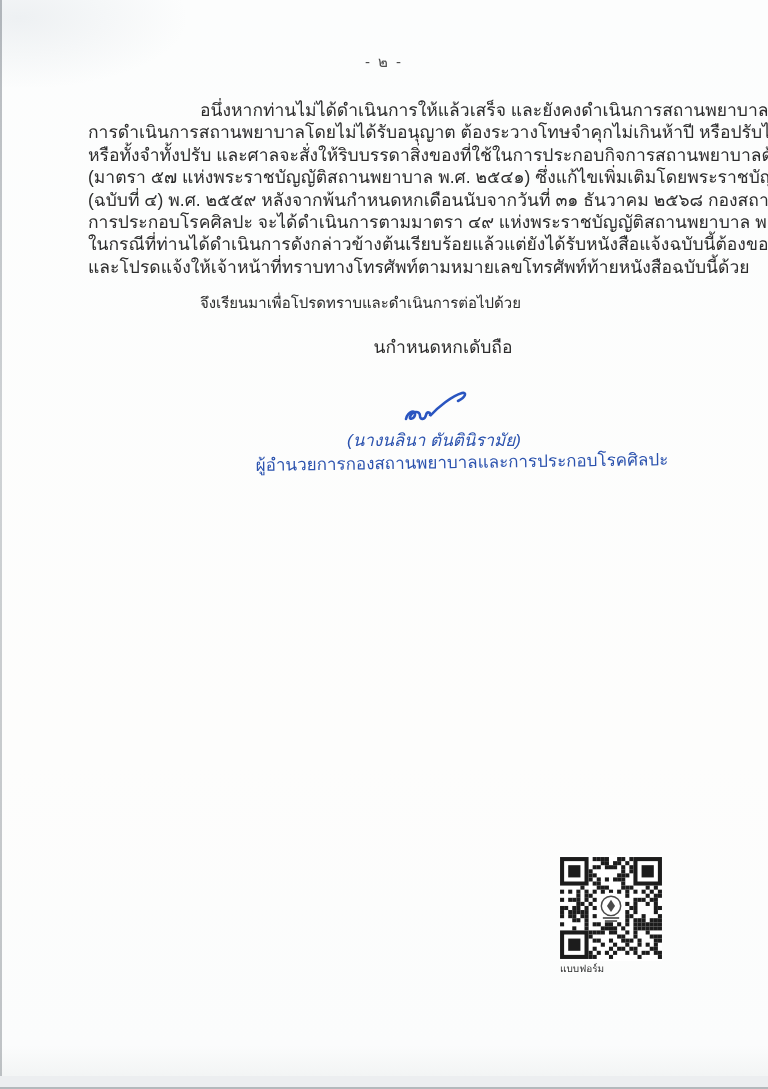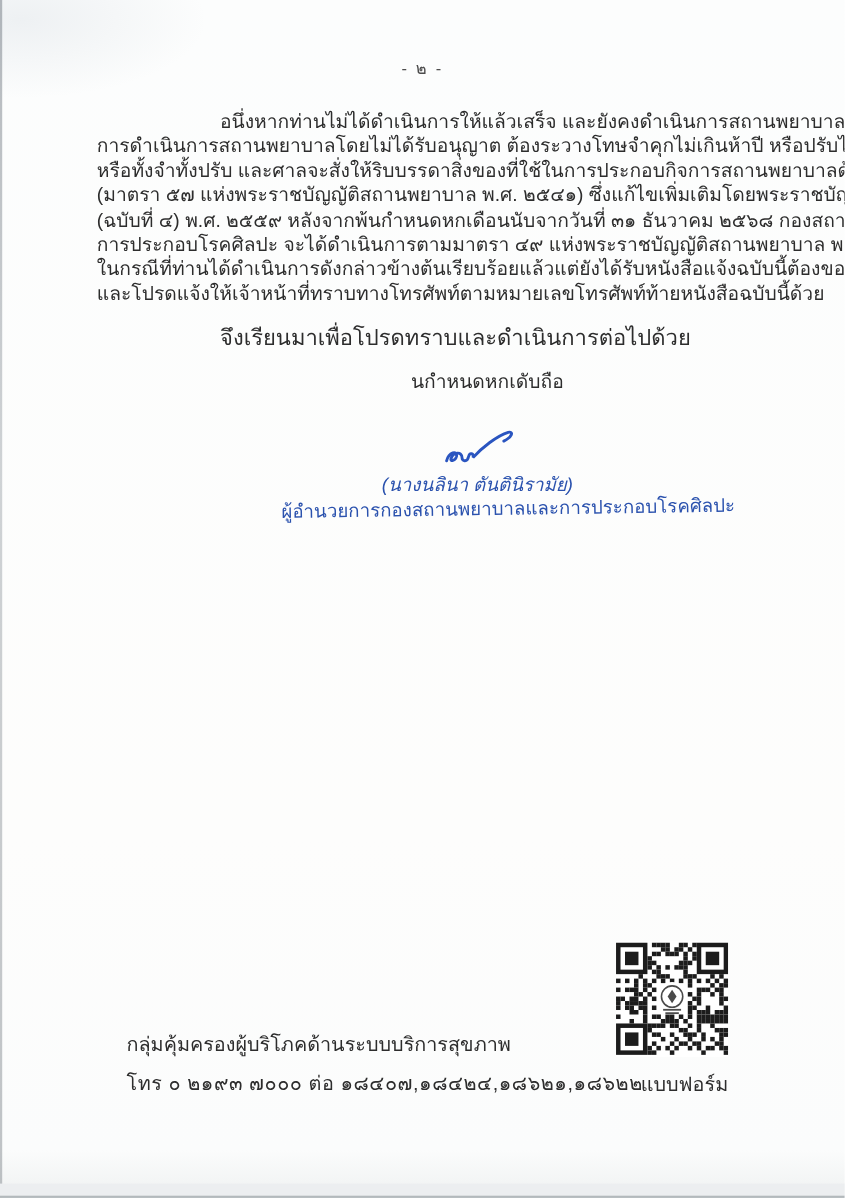--- a/index.html
+++ b/index.html
@@ -21,37 +21,37 @@
 
   .page-num{position:absolute;top:50px;left:0;width:768px;text-align:center;
     font-size:15px;color:#4d4d4d;letter-spacing:2px;}
 
   .para{position:absolute;left:88px;top:99px;width:625px;
     font-size:17.5px;line-height:22.4px;color:#2d2d2d;}
   .para .ln{white-space:nowrap;text-align:justify;text-align-last:justify;}
   .para .ln.first{padding-left:112px;}
   .para .ln.last{text-align-last:left;}
 
-  .closing{position:absolute;left:200px;top:291px;font-size:20px;color:#2d2d2d;}
+  .closing{position:absolute;left:200px;top:291px;font-size:15px;color:#2d2d2d;}
   .salute{position:absolute;left:443px;top:333px;transform:translateX(-50%);
     font-size:17.5px;color:#2d2d2d;white-space:nowrap;}
 
   .sig-svg{position:absolute;left:396px;top:389px;}
   .sig-name{position:absolute;left:434px;top:426px;transform:translateX(-50%);
     font-size:17px;color:#2b52ae;white-space:nowrap;font-style:italic;}
   .sig-title{position:absolute;left:462px;top:448px;transform:translateX(-50%) rotate(-0.8deg);
     font-size:17px;color:#2b52ae;white-space:nowrap;}
 
   .footer{position:absolute;left:115px;top:934px;font-size:18px;color:#2d2d2d;}
   .footer .dept{margin-bottom:7px;}
   .footer .phone{letter-spacing:.5px;}
 
   .qr-wrap{position:absolute;left:560px;top:855px;width:102px;height:140px;}
   .qr-box{width:102px;height:106px;}
-  .qr-label{margin-top:10px;text-align:right;font-size:18px;color:#2d2d2d;}
+  .qr-label{text-align:left;font-size:10px;color:#2d2d2d;}
 </style>
 </head>
 <body>
 
 <div class="sheet">
   <div class="smudge-tl"></div>
   <div class="edge-left"></div>
 
   <div class="page-num">- ๒ -</div>
 
@@ -70,24 +70,20 @@
   <div class="salute">นกำหนดหกเดับถือ</div>
 
   <svg class="sig-svg" width="92" height="40" viewBox="0 0 92 40">
     <path d="M10 30 C12 22 20 20 19 26 C18 30 13 31 14 28 C16 22 24 21 24 27
              C24 31 29 31 30 26 C31 22 35 23 34 27 C42 18 56 7 66 4
              C71 3 70 8 62 12" fill="none" stroke="#2a55c0" stroke-width="2.6" stroke-linecap="round"></path>
   </svg>
   <div class="sig-name">(นางนลินา ตันตินิรามัย)</div>
   <div class="sig-title">ผู้อำนวยการกองสถานพยาบาลและการประกอบโรคศิลปะ</div>
 
-  <div class="footer">
-    <div class="dept">กลุ่มคุ้มครองผู้บริโภคด้านระบบบริการสุขภาพ</div>
-    <div class="phone">โทร ๐ ๒๑๙๓ ๗๐๐๐ ต่อ ๑๘๔๐๗,๑๘๔๒๔,๑๘๖๒๑,๑๘๖๒๒</div>
-  </div>
 
   <div class="qr-wrap">
     <div class="qr-box" id="qr-box"><svg width="102" height="106" viewBox="0 0 100 104" xmlns="http://www.w3.org/2000/svg">
           <rect width="100" height="104" fill="#ffffff"></rect>
           <rect x="32" y="2" width="4" height="4" fill="#1c1c1c"></rect>
           <rect x="36" y="2" width="4" height="4" fill="#1c1c1c"></rect>
           <rect x="40" y="2" width="4" height="4" fill="#1c1c1c"></rect>
           <rect x="44" y="2" width="4" height="4" fill="#1c1c1c"></rect>
           <rect x="56" y="2" width="4" height="4" fill="#1c1c1c"></rect>
           <rect x="60" y="2" width="4" height="4" fill="#1c1c1c"></rect>

